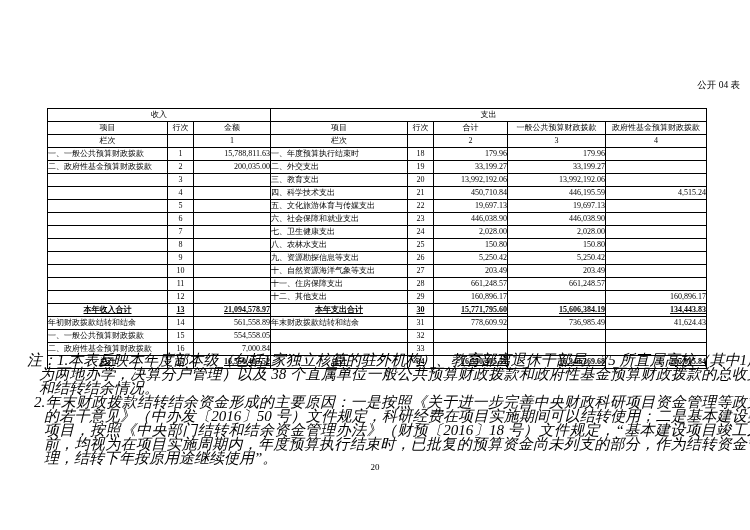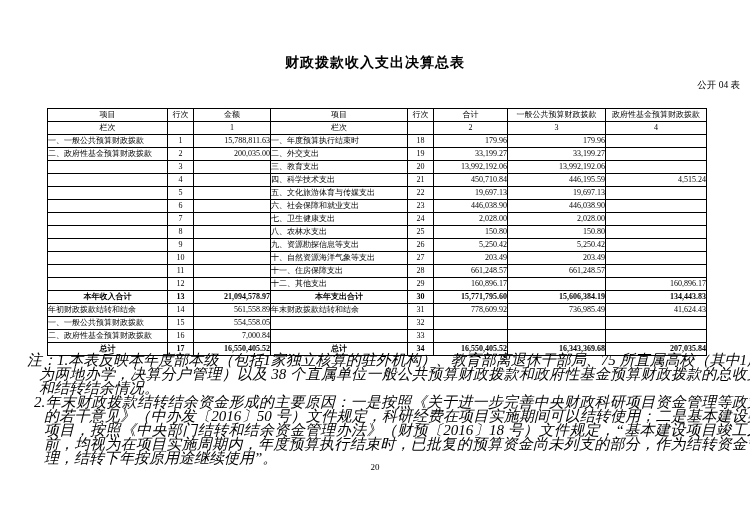--- a/index.html
+++ b/index.html
@@ -30,58 +30,61 @@
   }
   table.budget th, table.budget td {
     border:0.8px solid #000; height:12px; padding:0;
     line-height:10px; font-weight:normal;
     overflow:hidden; white-space:nowrap;
   }
   table.budget thead th { text-align:center; }
   td.c0, td.c3 { text-align:left; padding-left:5px; }
   td.c1, td.c4 { text-align:center; }
   td.c2, td.c5, td.c6, td.c7 { text-align:right; padding-right:3px; }
-  tr.total-row td { font-weight:bold; }
+  tr.total-row td { font-weight:bold;text-decoration:underline; }
   tr.total-row td.c0, tr.total-row td.c3 { text-align:center; padding-left:0; }
 
   .notes {
     position:absolute; top:353px; left:27px; width:735px;
     font-size:15px; line-height:14px; text-align:justify;font-style:italic;
   }
   .notes p { margin:0; }
   .note-1 { padding-left:12px; text-indent:-12px; }
   .note-2 { margin-left:7px !important; padding-left:10px; text-indent:-10px; }
 
   .page-num {
     position:absolute; top:462px; left:0; width:750px;
     text-align:center; font-size:9px;
   }
 </style>
 </head>
 <body>
 
 <div class="page">
 
-  <div class="doc-title">财政拨款收入支出决算总表</div>
 
   <div class="table-no">公开 04 表</div>
 
 
   <table class="budget">
     <colgroup>
       <col style="width:120px">
         <col style="width:26px">
         <col style="width:77px">
       <col style="width:137px">
         <col style="width:26px">
         <col style="width:74px">
       <col style="width:98px">
         <col style="width:101px">
     </colgroup>
     <thead>
+      <tr>
+        <th colspan="3">收入</th>
+        <th colspan="5">支出</th>
+      </tr>
       <tr>
         <th>项目</th>
         <th>行次</th>
         <th>金额</th>
         <th>项目</th>
         <th>行次</th>
         <th>合计</th>
         <th>一般公共预算财政拨款</th>
         <th>政府性基金预算财政拨款</th>
       </tr>

